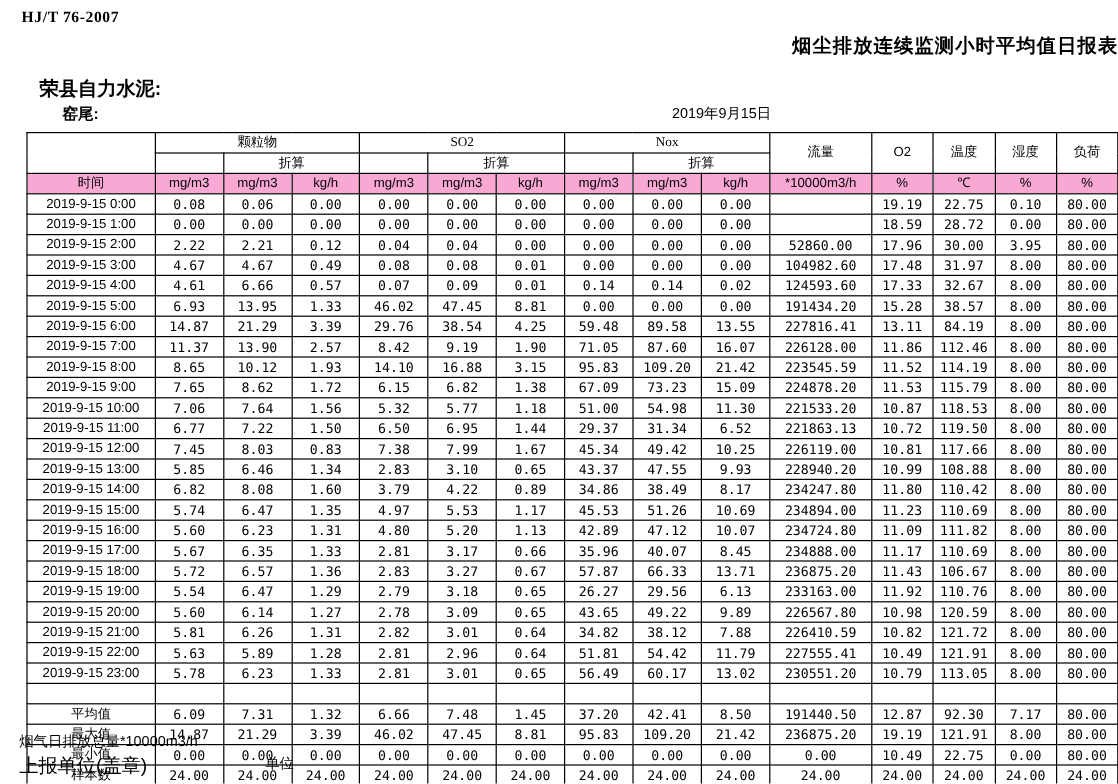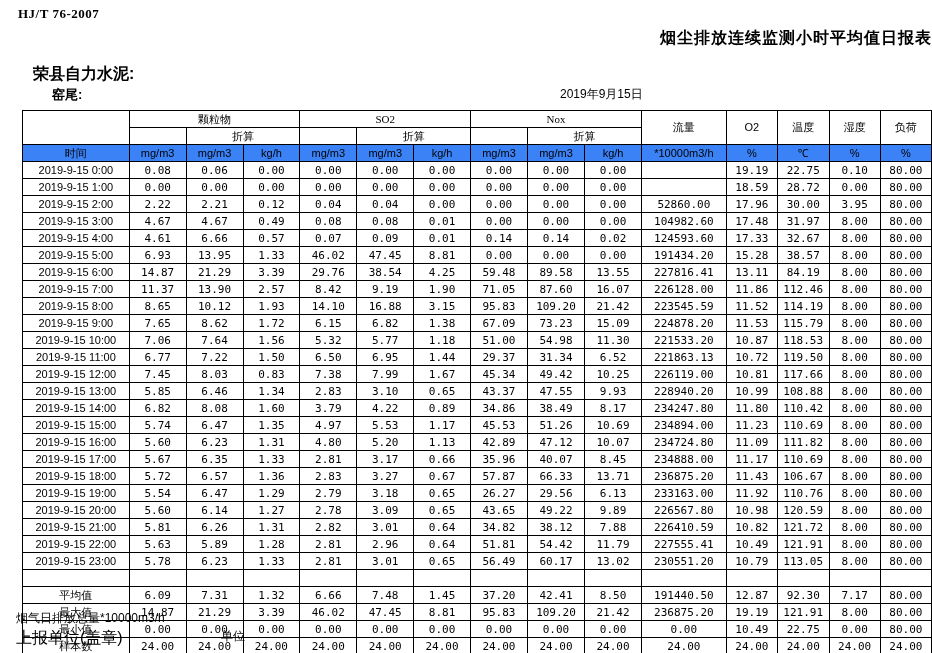--- a/index.html
+++ b/index.html
@@ -55,21 +55,21 @@
     overflow:hidden;
   }
   .hdr-group{ font-family:Liberation Serif, serif; font-size:11px;}
   .time-col{ width:108px; }
   .num-col{ width:58px; }
   .flow-col{ width:86px; }
   .o2-col{ width:52px; }
   .temp-col{ width:52px; }
   .hum-col{ width:52px; }
   .load-col{ width:52px; }
-  .green{ background:#3b82f6;padding-left:48px; }
+  .green{ background:#f9a8d4;padding-left:48px; }
   .row-time{ text-align:right; padding-right:6px; font-family:Liberation Sans, sans-serif; font-size:10.5px;}
   .datacell{ text-align:right; padding-right:7px; font-family:"DejaVu Sans Mono","Liberation Mono",monospace; font-size:10.5px;}
   .labelcell{ text-align:right; padding-right:6px; }
   .blankrow td{ height:14px; border:1px solid #000; }
   .footer1{ position:absolute; left:16px; top:610px; font-size:12px; }
   .footer2{ position:absolute; left:16px; top:628px; font-size:16px; }
   .footer3{ position:absolute; left:200px; top:628px; font-size:12px;margin-left:21px; }
 </style>
 </head>
 <body>

